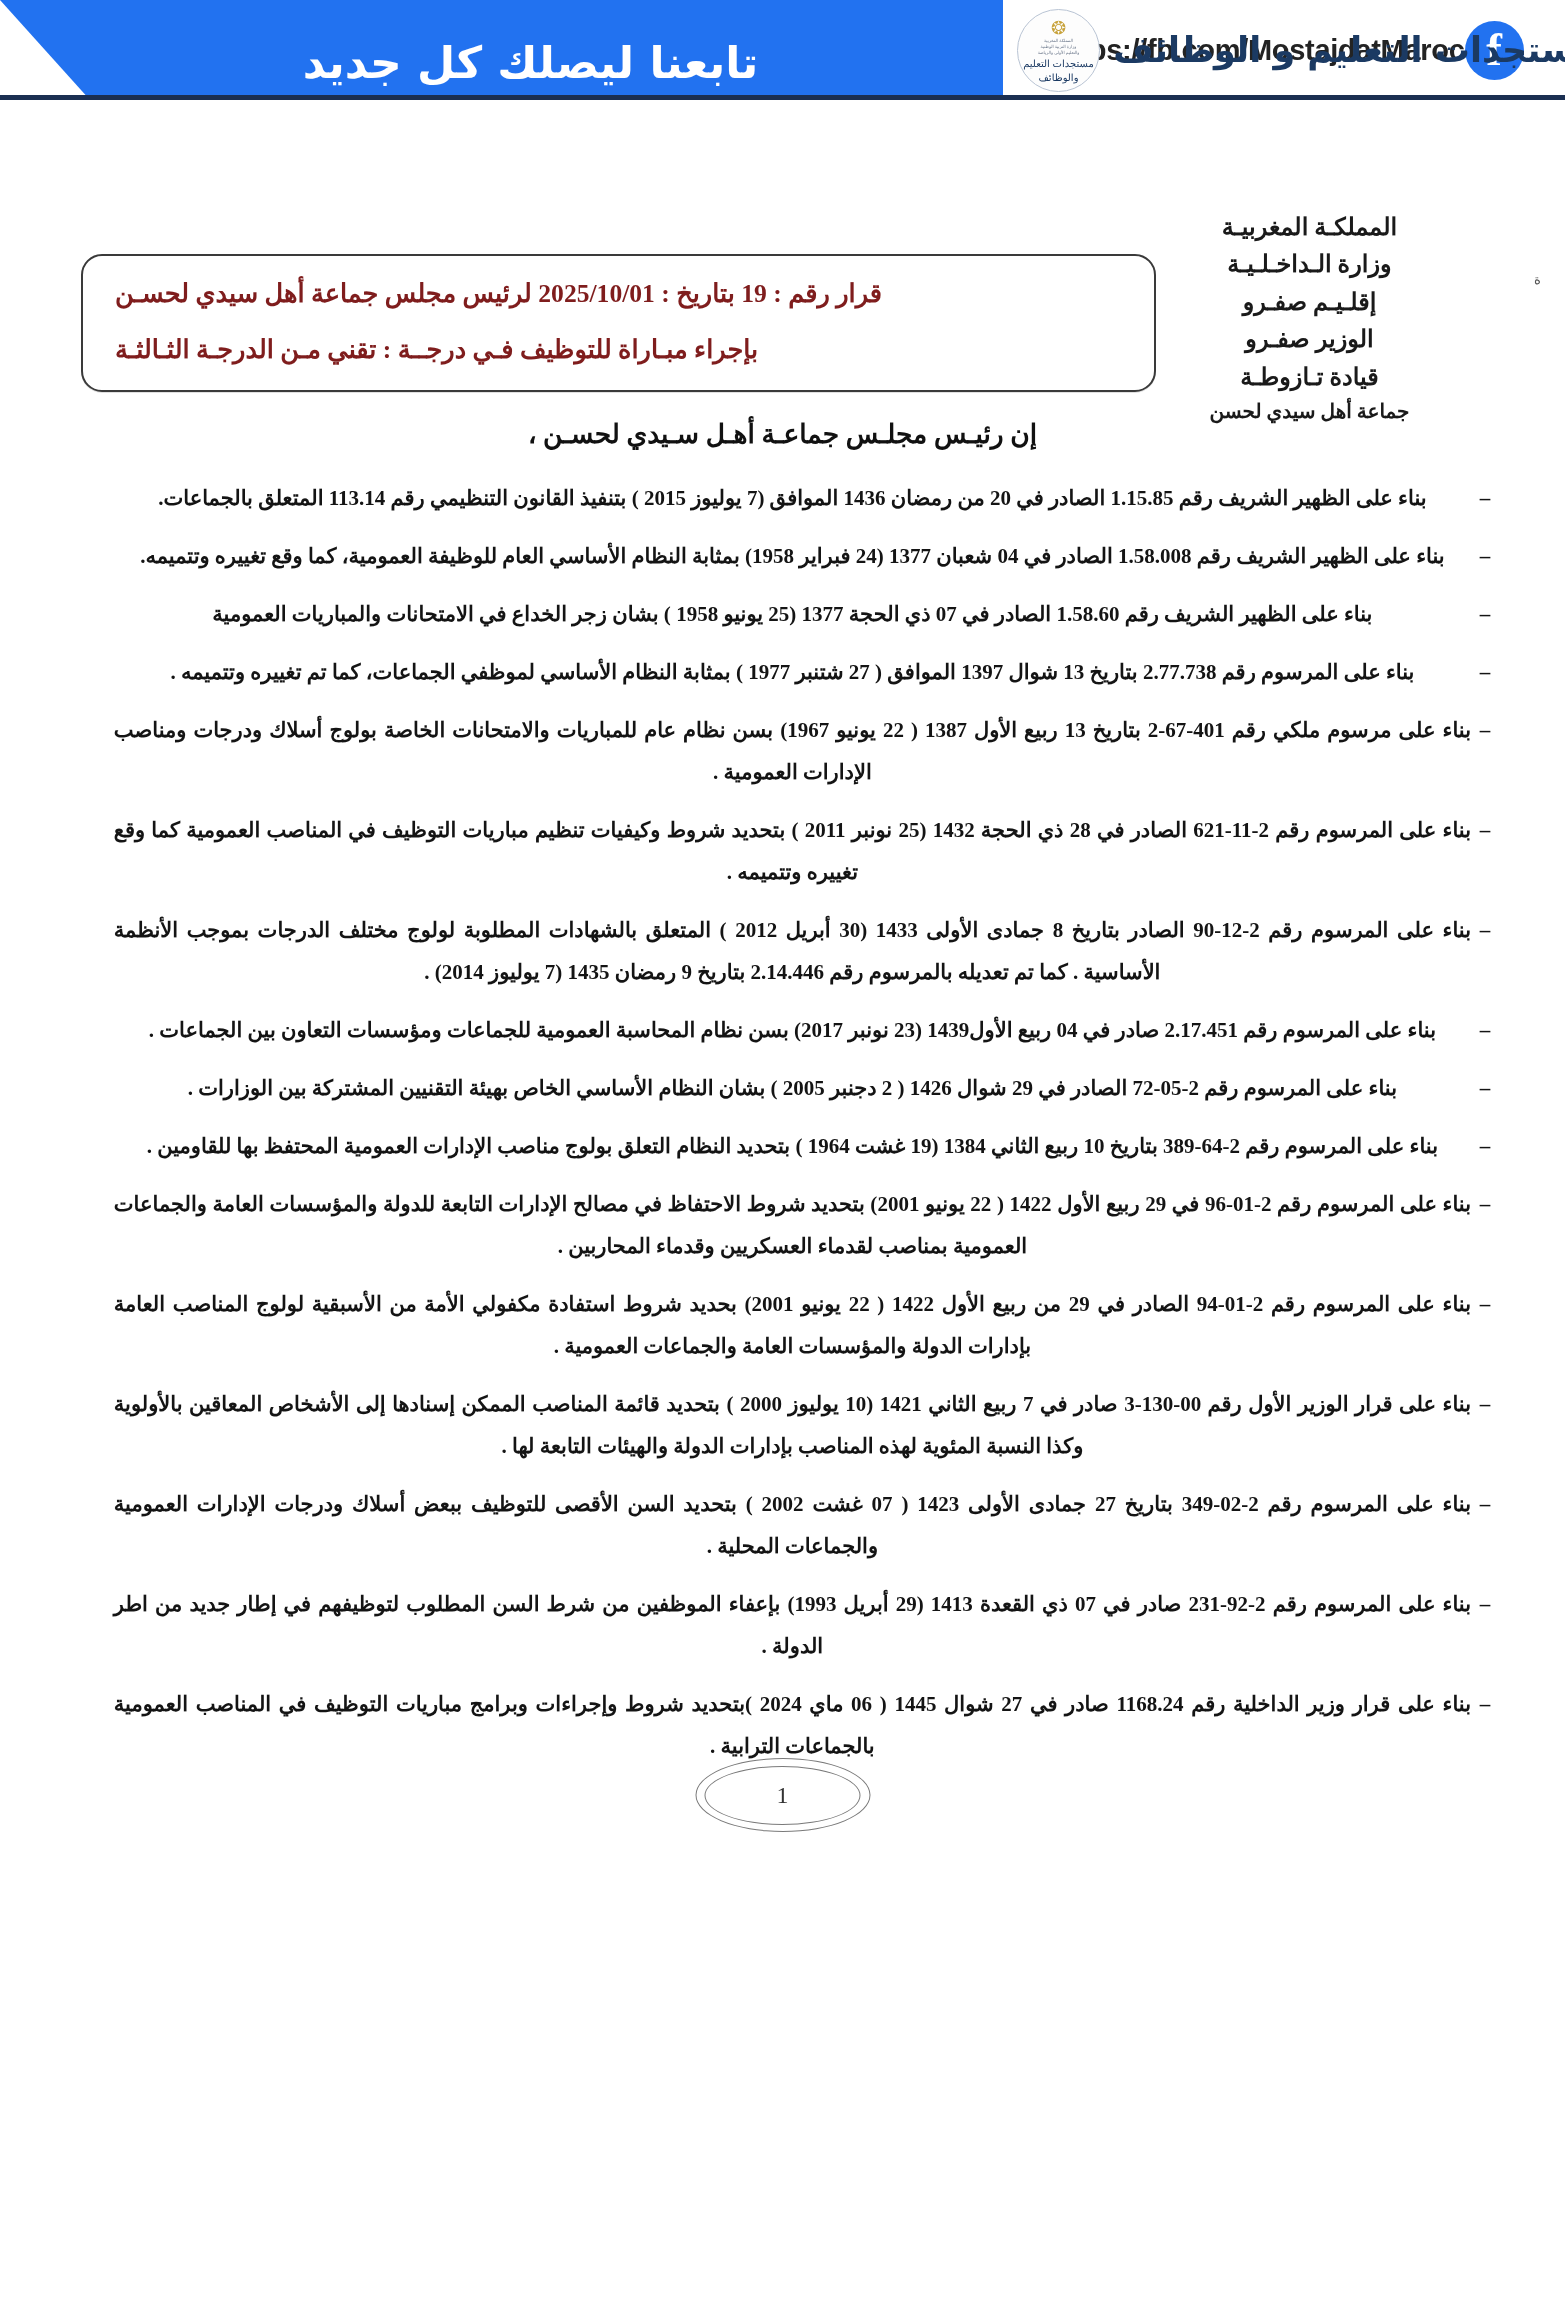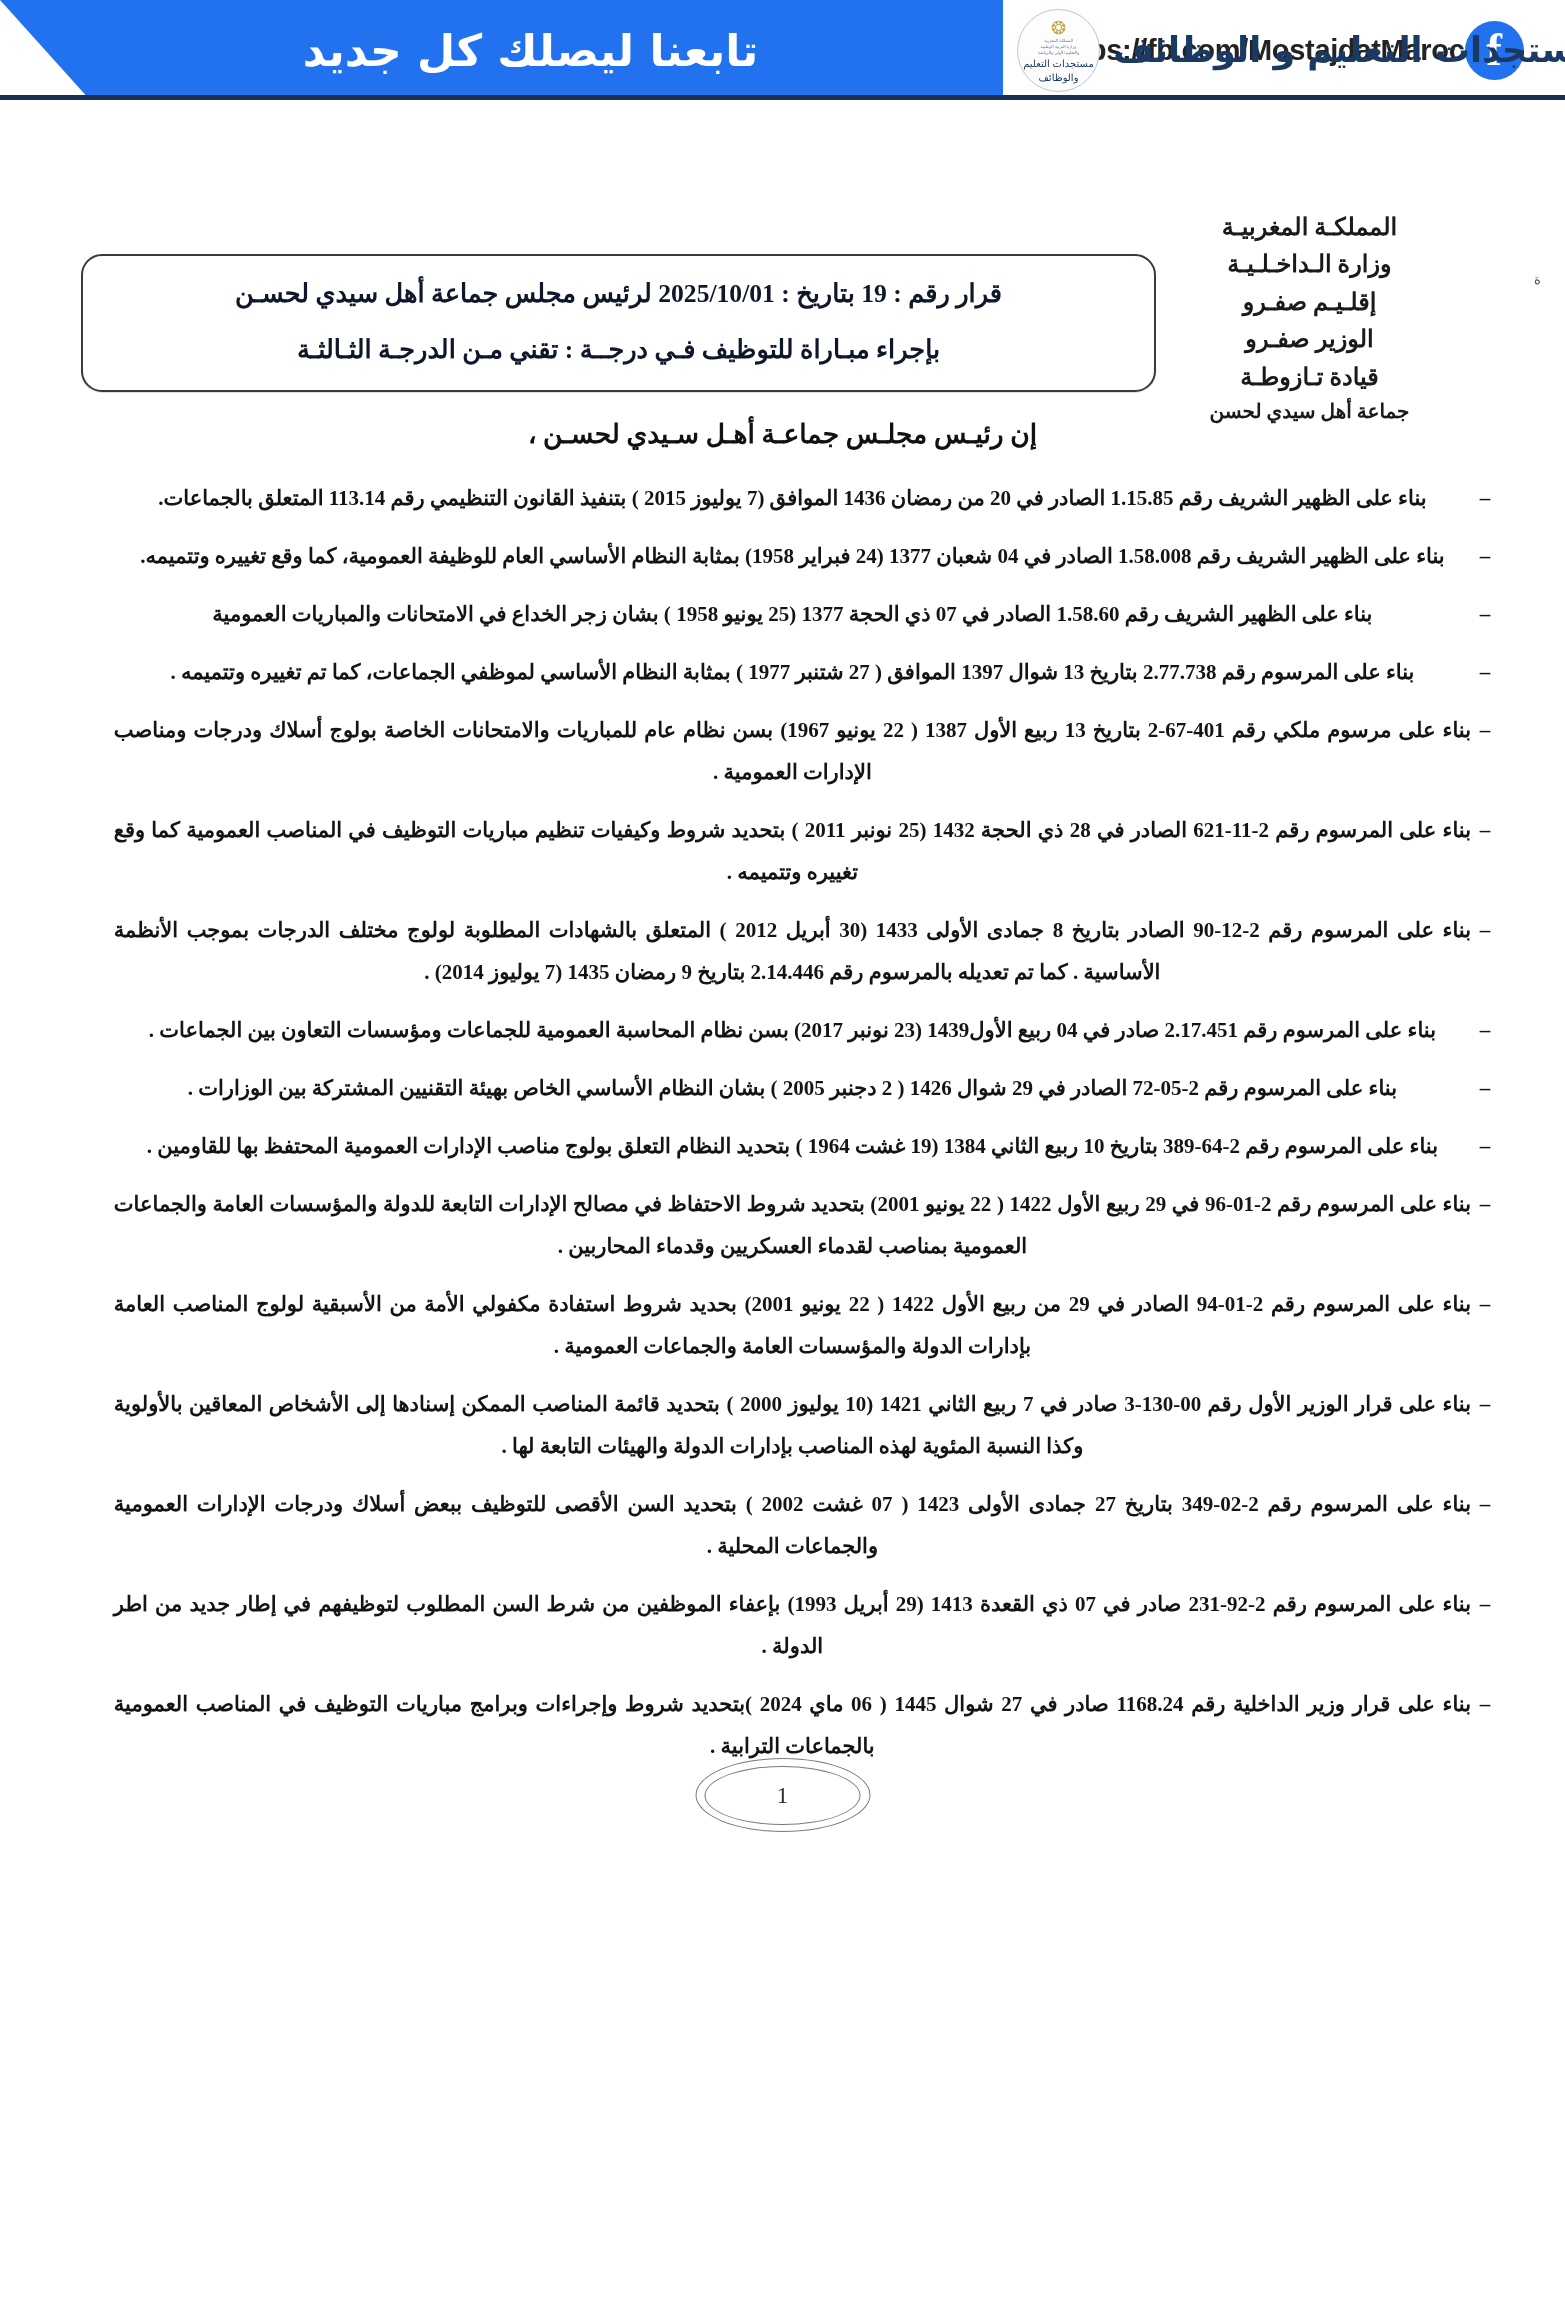--- a/index.html
+++ b/index.html
@@ -71,21 +71,21 @@
   .fb-url {
     font-family: "Liberation Sans", sans-serif;
     font-weight: bold;
     font-size: 29px;
     color: #232323;
     letter-spacing: -0.3px;
     white-space: nowrap;
   }
   .banner-slogan {
     position: absolute;
-    top: 0;
+    top: 12px;
     left: 114px;
     height: 100px;
     width: 833px;
     display: flex;
     align-items: center;
     justify-content: center;
     color: #ffffff;
     font-family: "DejaVu Sans", sans-serif;
     font-weight: bold;
     font-size: 44px;
@@ -217,22 +217,22 @@
     box-sizing: border-box;
     padding: 21px 32px 23px 32px;
     background: #ffffff;
     box-shadow: 0 0.9px 0 rgba(0,0,0,0.12);
   }
   .decision-line {
     font-family: "Liberation Serif", serif;
     font-weight: bold;
     font-size: 25.6px;
     line-height: 1.35;
-    color: #0f172a;
-    text-align: center;
+    color: #7f1d1d;
+    text-align: left;
     white-space: nowrap;
   }
   .decision-line.l2 {
     margin-top: 21px;
   }
 
   
   .salutation {
     position: absolute;
     top: 318px;

